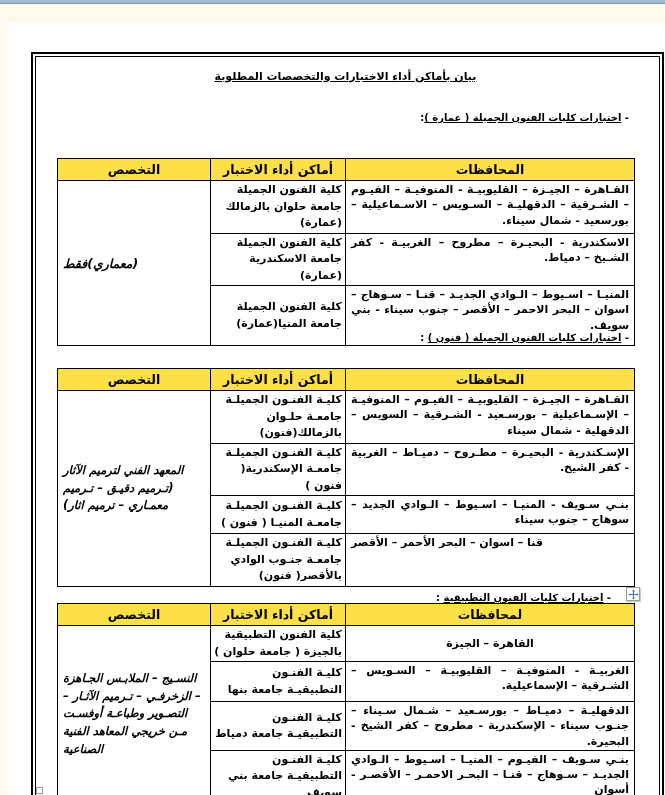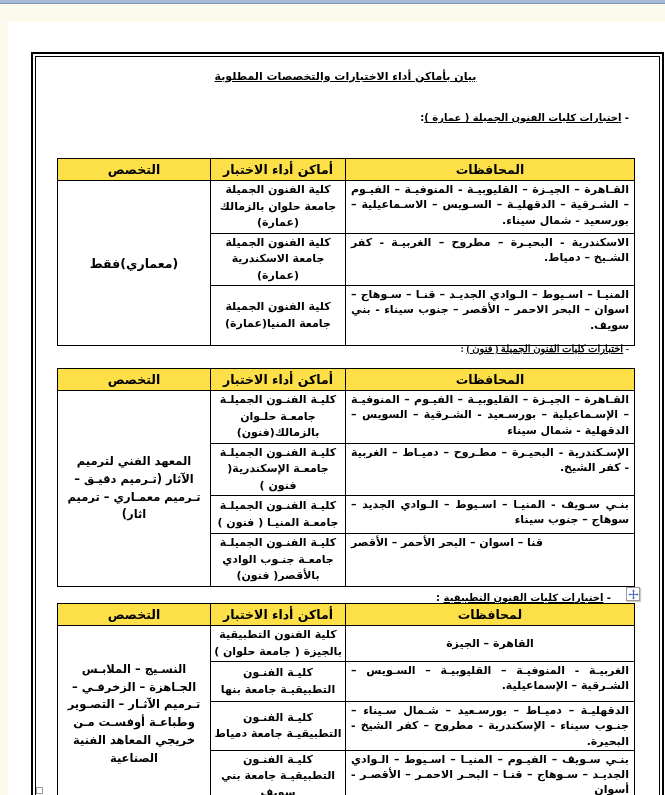--- a/index.html
+++ b/index.html
@@ -17,36 +17,36 @@
   .page-border-inner { position:absolute; inset:2px; border:1px solid #000; }
 
   .doc-title { position:absolute; left:57px; top:70px; width:577px;
                direction:rtl; text-align:center; font-size:11px; font-weight:bold;
                text-decoration:underline; }
 
   .sec-heading { position:absolute; left:57px; width:572px; direction:rtl;
                  text-align:right; font-size:10px; font-weight:bold; }
   .sec-heading .u { text-decoration:underline; }
   #sec-heading-0 { top:112px; }
-  #sec-heading-1 { top:343px;font-family:Liberation Serif, serif; }
+  #sec-heading-1 { top:332px; }
   #sec-heading-2 { top:592px; padding-right:18px; }
 
   table.doc-table { position:absolute; left:57px; width:577px; direction:rtl;
                     border-collapse:collapse; table-layout:fixed; }
   #table-0 { top:158px; } #table-1 { top:368px; } #table-2 { top:603px; }
 
   .doc-table td, .doc-table th { border:1px solid #000; overflow:hidden;
                     font-weight:bold; font-size:11px; line-height:1.38; padding:1px 5px; }
   .doc-table th { background:#fde047; font-size:12.5px; text-align:center;
                   vertical-align:middle; padding:2px; }
   td.gov   { text-align:justify; text-justify:inter-word; vertical-align:top;margin-top:45px; }
   td.gov.cen { text-align:left; }
   td.gov.mid { vertical-align:middle; text-align:center; }
-  td.place { text-align:center; vertical-align:middle; line-height:1.5; padding:1px 3px; }
-  td.spec  { text-align:center; vertical-align:middle; font-size:11.5px; line-height:1.55; }
+  td.place { text-align:right; vertical-align:middle; line-height:1.5; padding:1px 3px; }
+  td.spec  { text-align:left; vertical-align:middle; font-size:11.5px; line-height:1.55;font-style:italic; }
   td.spec.big { font-size:12.5px; }
 
   .move-handle { position:absolute; left:626px; top:587px; width:14px; height:14px;
                  background:#fff; border:1px solid #9a9a9a; box-shadow:1px 1px 1px rgba(0,0,0,.2);
                  display:flex; align-items:center; justify-content:center; cursor:move; }
   .resize-handle { position:absolute; left:36px; top:787px; width:7px; height:7px;
                    background:#fff; border:1px solid #999; }
 </style>
 </head>
 <body>

